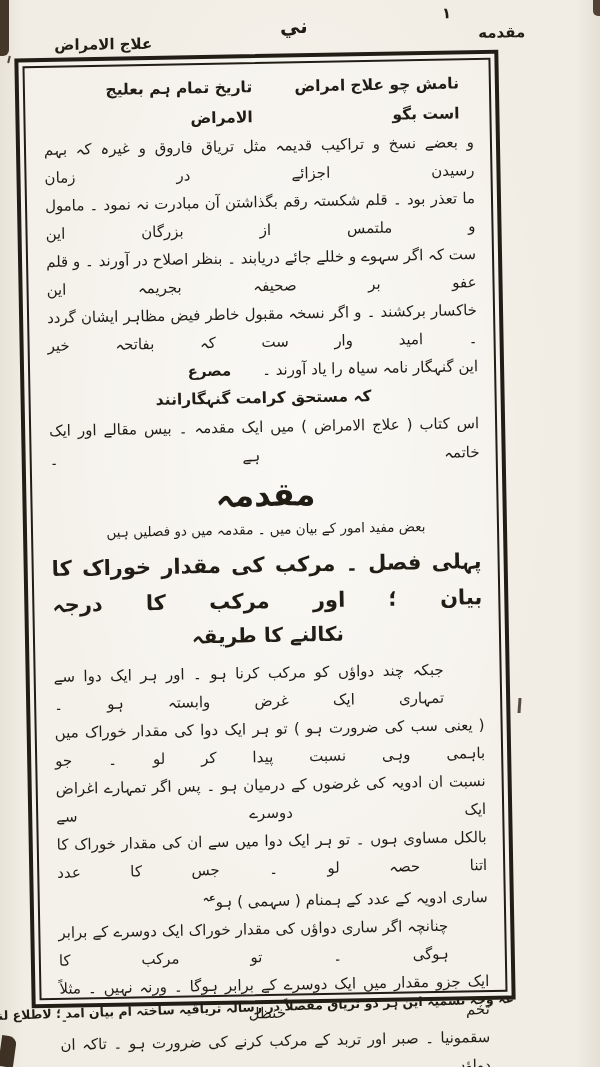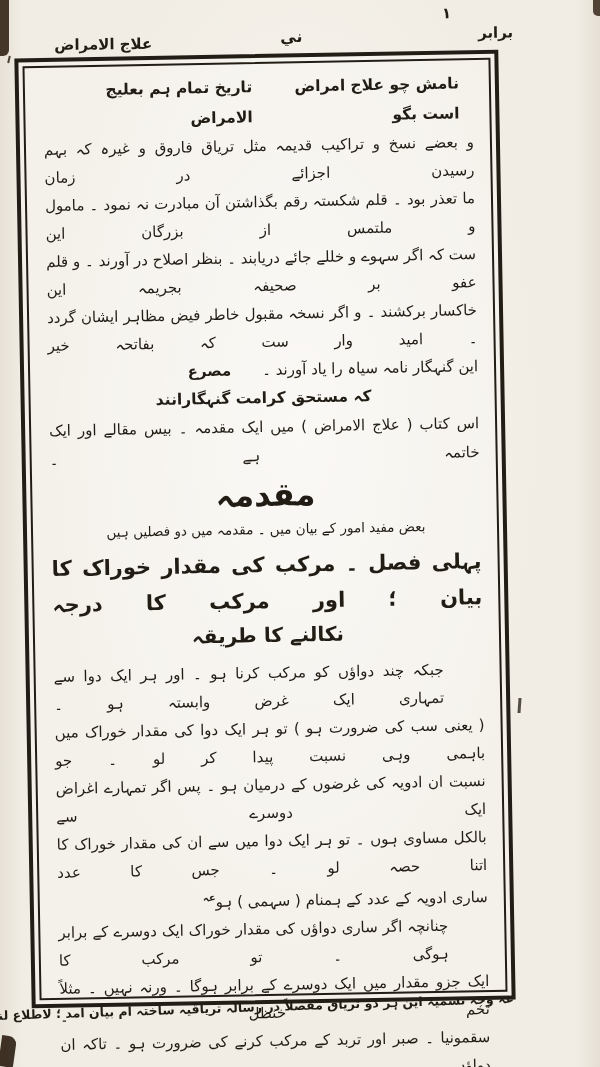--- a/index.html
+++ b/index.html
@@ -17,21 +17,21 @@
   .artifact{position:absolute;background:#35271a;pointer-events:none;}
   .art-tl{left:0;top:0;width:9px;height:56px;border-radius:0 0 6px 0;opacity:.92;}
   .art-tr{right:0;top:0;width:7px;height:16px;opacity:.85;border-radius:0 0 0 5px;}
   .art-bl{left:0;top:1036px;width:15px;height:31px;border-radius:0 8px 2px 0;opacity:.95;transform:rotate(8deg);}
   .art-tick{left:518px;top:698px;width:3px;height:15px;background:#2a241b;opacity:.8;transform:rotate(4deg);}
   .art-quote{left:8px;top:56px;width:2px;height:7px;background:#4a4036;transform:rotate(14deg);}
   
   .running-header{position:absolute;top:0;left:0;right:0;height:52px;transform:rotate(-.7deg);}
   .rh{position:absolute;font-weight:bold;font-size:15px;white-space:nowrap;}
   .rh-right{left:478px;top:26px;}
-  .rh-center{left:280px;top:27px;font-size:16px;}
+  .rh-center{left:280px;top:14px;font-size:20px;}
   .rh-left{left:54px;top:33px;}
   .rh-folio{left:442px;top:6px;font-size:15px;font-weight:bold;}
   
   .frame{
     position:absolute;left:23px;top:54px;width:484px;height:950px;
     box-sizing:border-box;border:4px solid #221d15;padding:4px;
     transform:rotate(-1.05deg);transform-origin:50% 50%;
     background:rgba(255,255,255,.25);
   }
   .frame-inner{
@@ -66,21 +66,21 @@
 </head>
 <body>
 
 <div class="artifact art-tl"></div>
 <div class="artifact art-tr"></div>
 <div class="artifact art-bl"></div>
 <div class="artifact art-tick"></div>
 <div class="artifact art-quote"></div>
 
 <div class="running-header">
-  <span class="rh rh-right">برابر</span>
+  <span class="rh rh-right">مقدمه</span>
   <span class="rh rh-folio">۱</span>
   <span class="rh rh-center">ني</span>
   <span class="rh rh-left">علاج الامراض</span>
 </div>
 
 <div class="frame">
   <div class="frame-inner">
 
     <div class="verse-row">
       <span>نامش چو علاج امراض است بگو</span>

